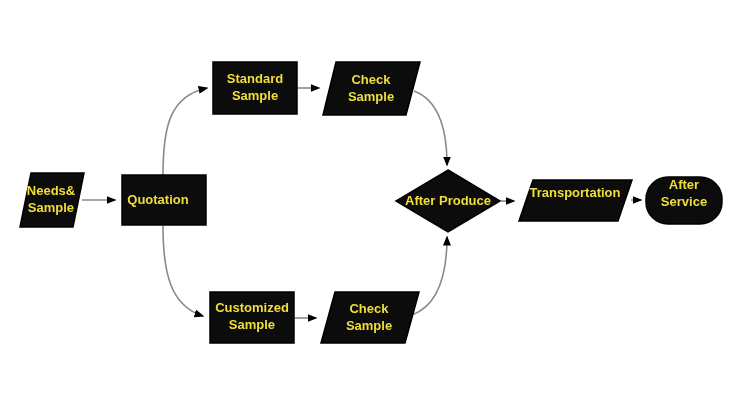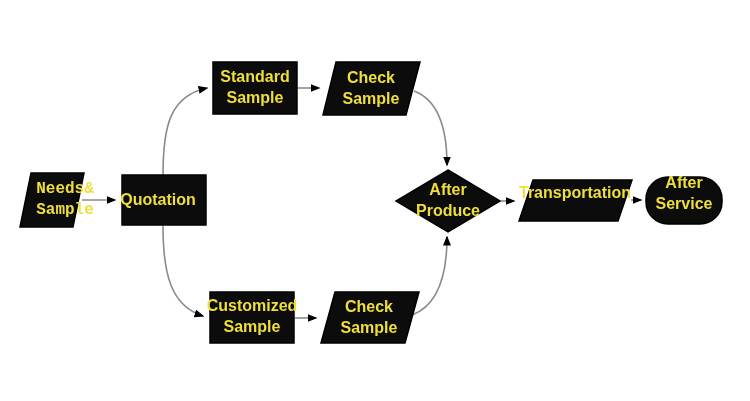--- a/index.html
+++ b/index.html
@@ -21,27 +21,27 @@
     top: 0;
   }
   .node-label {
     position: absolute;
     display: flex;
     align-items: center;
     justify-content: center;
     text-align: center;
     color: #f0df3a;
     font-weight: bold;
-    font-size: 16px;
+    font-size: 13px;
     line-height: 1.3;
     white-space: pre-line;
     pointer-events: none;
   }
   
-  .lbl-needs           { left: 32px;  top: 173px; width: 66px;  height: 54px; font-family: Liberation Mono, monospace; }
+  .lbl-needs           { left: 18px;  top: 173px; width: 66px;  height: 54px; }
   .lbl-quotation       { left: 122px; top: 175px; width: 72px;  height: 50px; }
   .lbl-standard        { left: 213px; top: 62px;  width: 84px;  height: 52px; }
   .lbl-check-top       { left: 326px; top: 62px;  width: 90px;  height: 53px; }
   .lbl-customized      { left: 210px; top: 292px; width: 84px;  height: 50px; }
   .lbl-check-bottom    { left: 324px; top: 292px; width: 90px;  height: 51px; }
   .lbl-mass-produce    { left: 396px; top: 170px; width: 104px; height: 62px; }
   .lbl-transportation  { left: 522px; top: 180px; width: 106px; height: 27px; }
   .lbl-after-service   { left: 646px; top: 177px; width: 76px;  height: 33px; }
 </style>
 </head>

